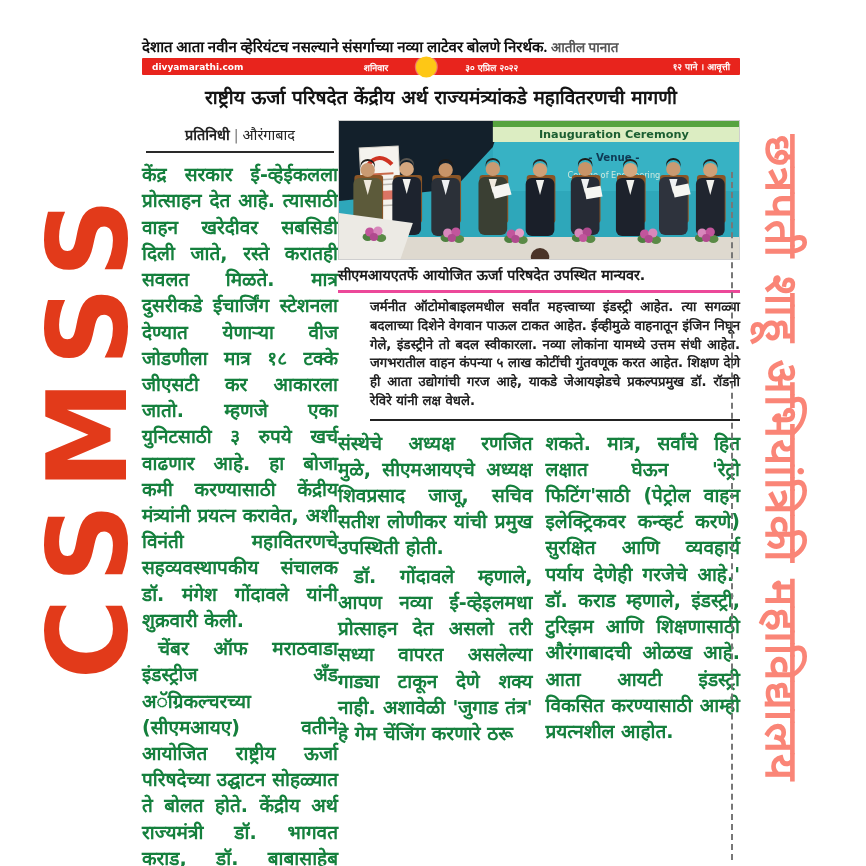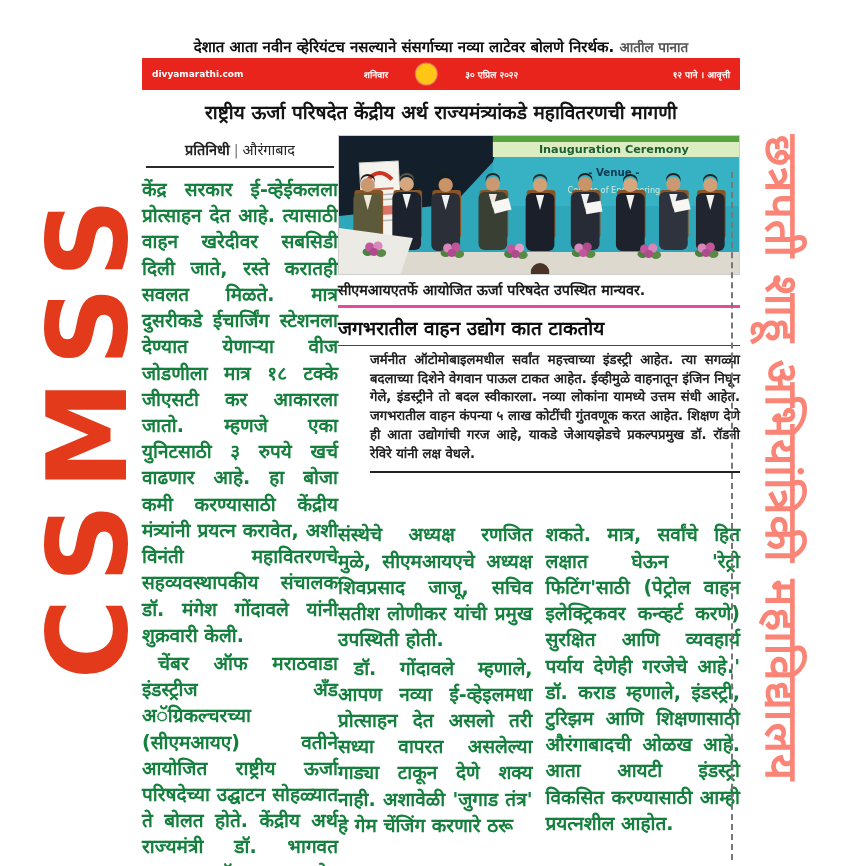--- a/index.html
+++ b/index.html
@@ -17,33 +17,33 @@
     white-space:nowrap;line-height:1;
   }
   .wm-right{
     position:absolute;left:781px;top:458px;
     transform:translate(-50%,-50%) rotate(90deg);
     font-size:45px;font-weight:800;letter-spacing:1px;
     white-space:nowrap;line-height:1;
   }
   
   .clip{position:absolute;left:142px;top:38px;width:598px;}
-  .topstrip{text-align:center;font-size:15px;font-weight:800;color:#101010;line-height:1.2;}
+  .topstrip{text-align:left;font-size:15px;font-weight:800;color:#101010;line-height:1.2;font-family:Liberation Serif, serif;}
   .topstrip .light{font-weight:600;color:#555;font-size:13.5px;}
   .masthead{position:relative;height:98px;margin-top:4px;}
   .ear{position:absolute;top:16px;width:108px;text-align:center;}
   .ear-left{left:0;}
   .ear-right{right:0;}
   .ear-title{font-size:12px;font-weight:800;color:#222;}
   .smallbar{height:2px;background:#c3c0bb;margin:4px 12px 0 12px;border-radius:1px;}
   .mast-center{position:absolute;left:120px;right:120px;top:0;text-align:center;}
   .tagline-bar{width:230px;height:3px;background:#b9b6b0;margin:10px auto 3px auto;border-radius:2px;}
   .paper-title{font-size:58px;font-weight:900;color:#0a0a0a;letter-spacing:-2px;line-height:1.05;}
   .redbar{
-    position:relative;height:32px;margin-top:2px;border-radius:1px;
+    position:relative;height:17px;margin-top:2px;border-radius:1px;
     display:flex;align-items:center;justify-content:space-between;
     padding:0 10px;color:#fff;font-size:9px;font-weight:700;
   }
   .redbar-center{
     position:absolute;left:50%;top:50%;transform:translate(-50%,-50%);
     display:flex;align-items:center;gap:28px;white-space:nowrap;
   }
   .sun{width:21px;height:21px;border-radius:50%;box-shadow:0 0 0 1px rgba(255,255,255,.35);}
   .headline{margin-top:13px;text-align:center;font-size:40px;font-weight:800;color:#0c0c0c;line-height:1.17;word-spacing:3px;}
   .subhead{margin-top:9px;text-align:center;font-size:19px;font-weight:700;color:#141414;}
@@ -57,21 +57,21 @@
   .byline .sep{color:#777;padding:0 4px;}
   .bodytext{font-size:19px;line-height:1.38;text-align:justify;font-weight:600;color:#15803d;margin:0 0 2px 0;}
   .indent{text-indent:16px;}
   .col-right{flex:1;min-width:0;}
   .photo{height:138px;position:relative;background:#2ea7ba;overflow:hidden;border:1px solid #cfcfcf;}
   .photo svg{display:block;width:100%;height:100%;}
   .caption{font-size:14.3px;font-weight:800;color:#1a1a1a;padding:5px 0 6px 0;border-bottom:3px solid #ec4899;}
   .boxhead{font-size:19px;font-weight:800;color:#0e0e0e;padding:7px 0 4px 0;border-bottom:1.5px solid #444;}
   .boxbody{font-size:13.2px;line-height:1.42;font-weight:600;color:#222;text-align:justify;padding:5px 0 8px 0;border-bottom:2.5px solid #222;margin-left:32px;}
   .twocol{display:flex;gap:13px;margin-top:9px;}
-  .twocol .c{flex:1;min-width:0;margin-top:39px;}
+  .twocol .c{flex:1;min-width:0;}
   .bottomrule{border-top:2.5px solid #141414;margin-top:5px;}
   .dashline{
     position:absolute;left:731px;top:172px;height:688px;width:0;
     border-left:2px dashed #777;
   }
 </style>
 </head>
 <body>
 
 <div class="wm-left" style="color:#e23a1a;">CSMSS</div>
@@ -265,21 +265,20 @@
                 <circle cx="0" cy="4" r="4" fill="#b04a8e"></circle>
               </g>
           </g>
 
           <circle cx="196" cy="136" r="9" fill="#4a3428"></circle>
         </svg>
       </div>
 
       <div class="caption">सीएमआयएतर्फे आयोजित ऊर्जा परिषदेत उपस्थित मान्यवर.</div>
 
-      <div class="boxhead">जगभरातील वाहन उद्योग कात टाकतोय</div>
       <div class="boxbody">जर्मनीत ऑटोमोबाइलमधील सर्वांत महत्त्वाच्या इंडस्ट्री आहेत. त्या सगळ्या बदलाच्या दिशेने वेगवान पाऊल टाकत आहेत. ईव्हीमुळे वाहनातून इंजिन निघून गेले, इंडस्ट्रीने तो बदल स्वीकारला. नव्या लोकांना यामध्ये उत्तम संधी आहेत. जगभरातील वाहन कंपन्या ५ लाख कोटींची गुंतवणूक करत आहेत. शिक्षण देणे ही आता उद्योगांची गरज आहे, याकडे जेआयझेडचे प्रकल्पप्रमुख डॉ. रॉडनी रेविरे यांनी लक्ष वेधले.</div>
 
       <div class="twocol">
         <div class="c">
           <p class="bodytext">संस्थेचे अध्यक्ष रणजित मुळे, सीएमआयएचे अध्यक्ष शिवप्रसाद जाजू, सचिव सतीश लोणीकर यांची प्रमुख उपस्थिती होती.</p>
           <p class="bodytext indent">डॉ. गोंदावले म्हणाले, आपण नव्या ई-व्हेइलमधा प्रोत्साहन देत असलो तरी सध्या वापरत असलेल्या गाड्या टाकून देणे शक्य नाही. अशावेळी 'जुगाड तंत्र' हे गेम चेंजिंग करणारे ठरू</p>
         </div>
         <div class="c">
           <p class="bodytext">शकते. मात्र, सर्वांचे हित लक्षात घेऊन 'रेट्रो फिटिंग'साठी (पेट्रोल वाहन इलेक्ट्रिकवर कन्व्हर्ट करणे) सुरक्षित आणि व्यवहार्य पर्याय देणेही गरजेचे आहे.' डॉ. कराड म्हणाले, इंडस्ट्री, टुरिझम आणि शिक्षणासाठी औरंगाबादची ओळख आहे. आता आयटी इंडस्ट्री विकसित करण्यासाठी आम्ही प्रयत्नशील आहोत.</p>
         </div>

